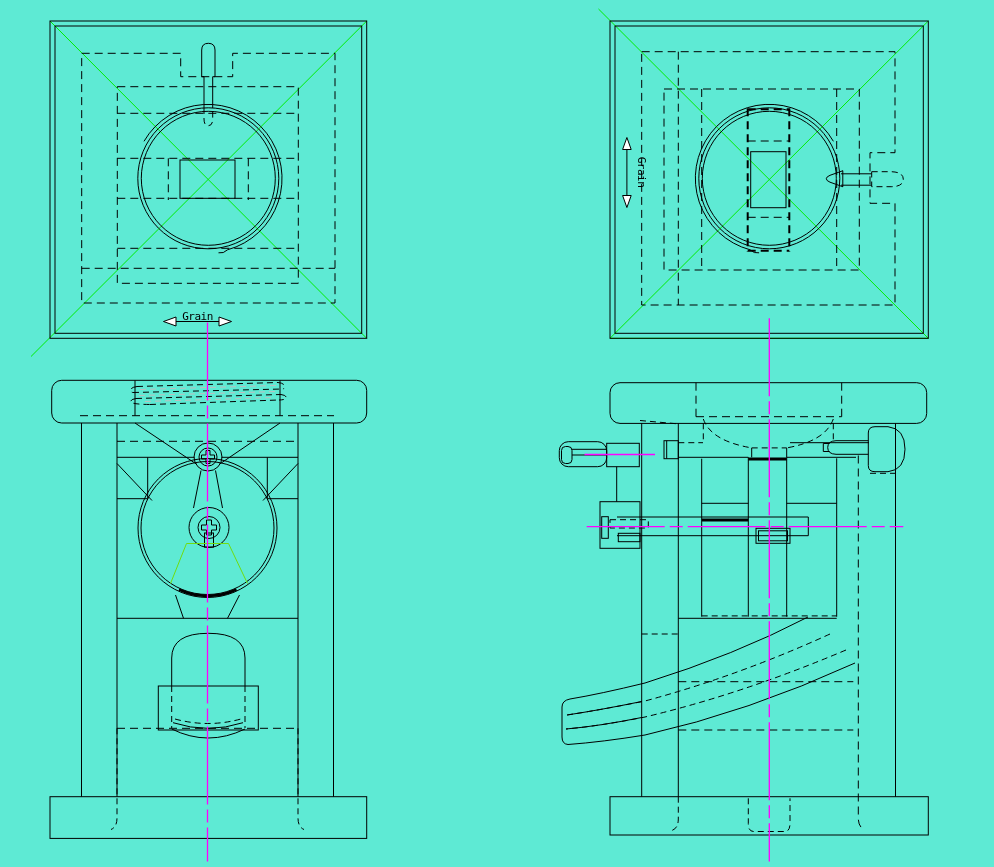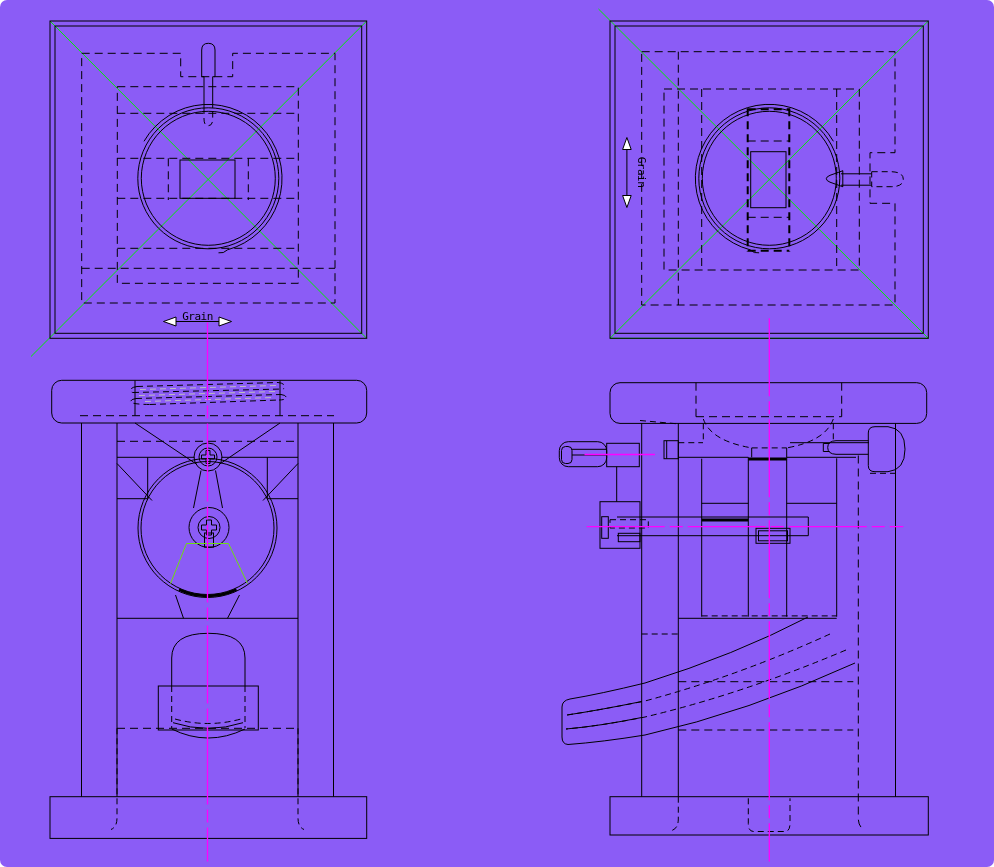--- a/index.html
+++ b/index.html
@@ -1,16 +1,16 @@
 <!DOCTYPE html>
 <html><head>
 <meta charset="utf-8">
 <style>
   html,body{margin:0;padding:0;background:#ffffff;}
-  #stage{width:994px;height:867px;position:relative;background:#8b5cf6;border-radius:7px;}
+  #stage{width:994px;height:867px;position:relative;background:#5eead4;}
   svg{display:block;}
   .d  {stroke-dasharray:8 5;}
   .d2 {stroke-dasharray:6 4;}
   .cl {stroke-dasharray:78 5 13 5;}
   .w2 {stroke-width:2;}
   .w3 {stroke-width:3;}
   .cad-text{font:11px "DejaVu Sans Mono", monospace; letter-spacing:-0.5px;}
 </style>
 </head>
 <body>

